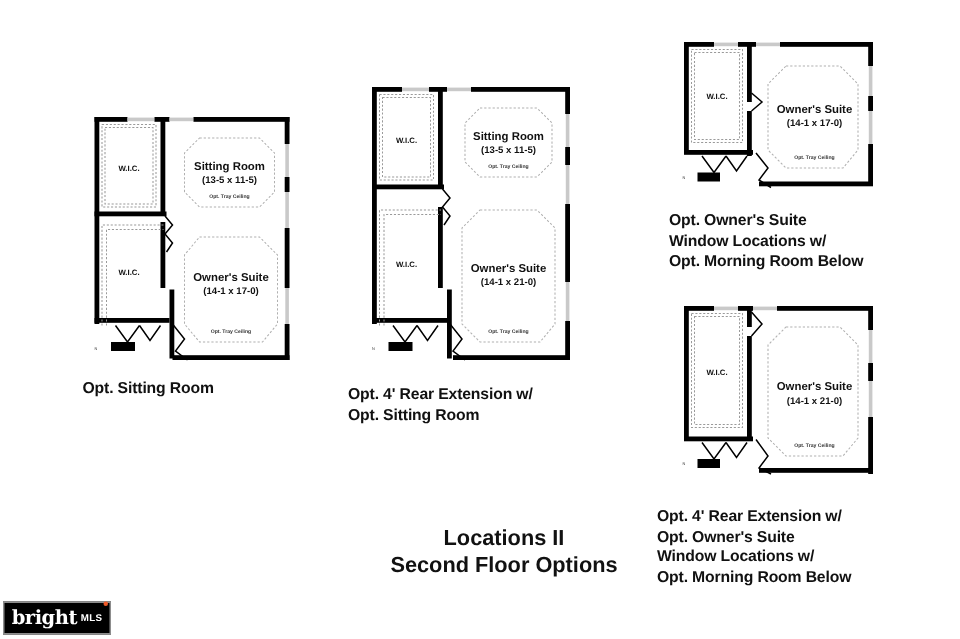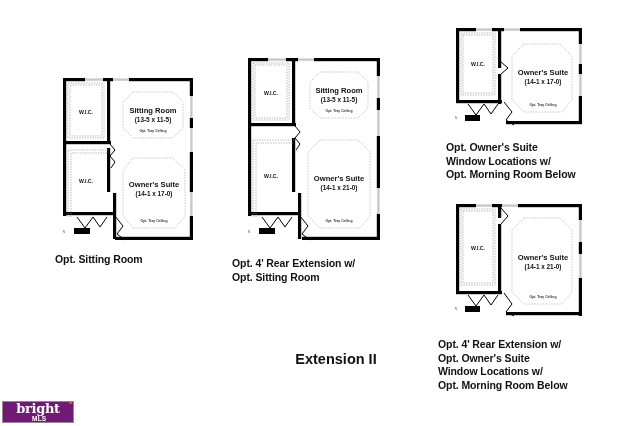--- a/index.html
+++ b/index.html
@@ -51,27 +51,26 @@
     color: #111111;
   }
 
   
   #watermark {
     position: absolute;
     left: 2px;
     top: 401px;
     width: 72px;
     height: 22px;
-    background: #701a75;
+    background: #000000;
     border: 1px solid #8d8d8d;
     display: flex;
     align-items: center;
     justify-content: center;
     box-sizing: border-box;
-    flex-direction: column;
   }
   #watermark .wm-word {
     font-family: "DejaVu Serif", serif;
     font-weight: bold;
     font-size: 13px;
     color: #ffffff;
     line-height: 13px;
     position: relative;
     letter-spacing: -0.3px;
   }
@@ -336,21 +335,22 @@
 
       <text class="rm-wic" x="30" y="52" text-anchor="middle">W.I.C.</text>
     </svg>
   </div>
   <div class="caption" style="left:438px; top:338px; width:200px;">Opt. 4' Rear Extension w/
 Opt. Owner's Suite
 Window Locations w/
 Opt. Morning Room Below</div>
 
   <div id="title-block">
-    <div>Extension II</div>
+    <div>Locations II</div>
+    <div>Second Floor Options</div>
   </div>
 
   <div id="watermark">
     <span class="wm-word">bright</span>
     <span class="wm-dot"></span>
     <span class="wm-mls">MLS</span>
   </div>
 
 </div>
 

